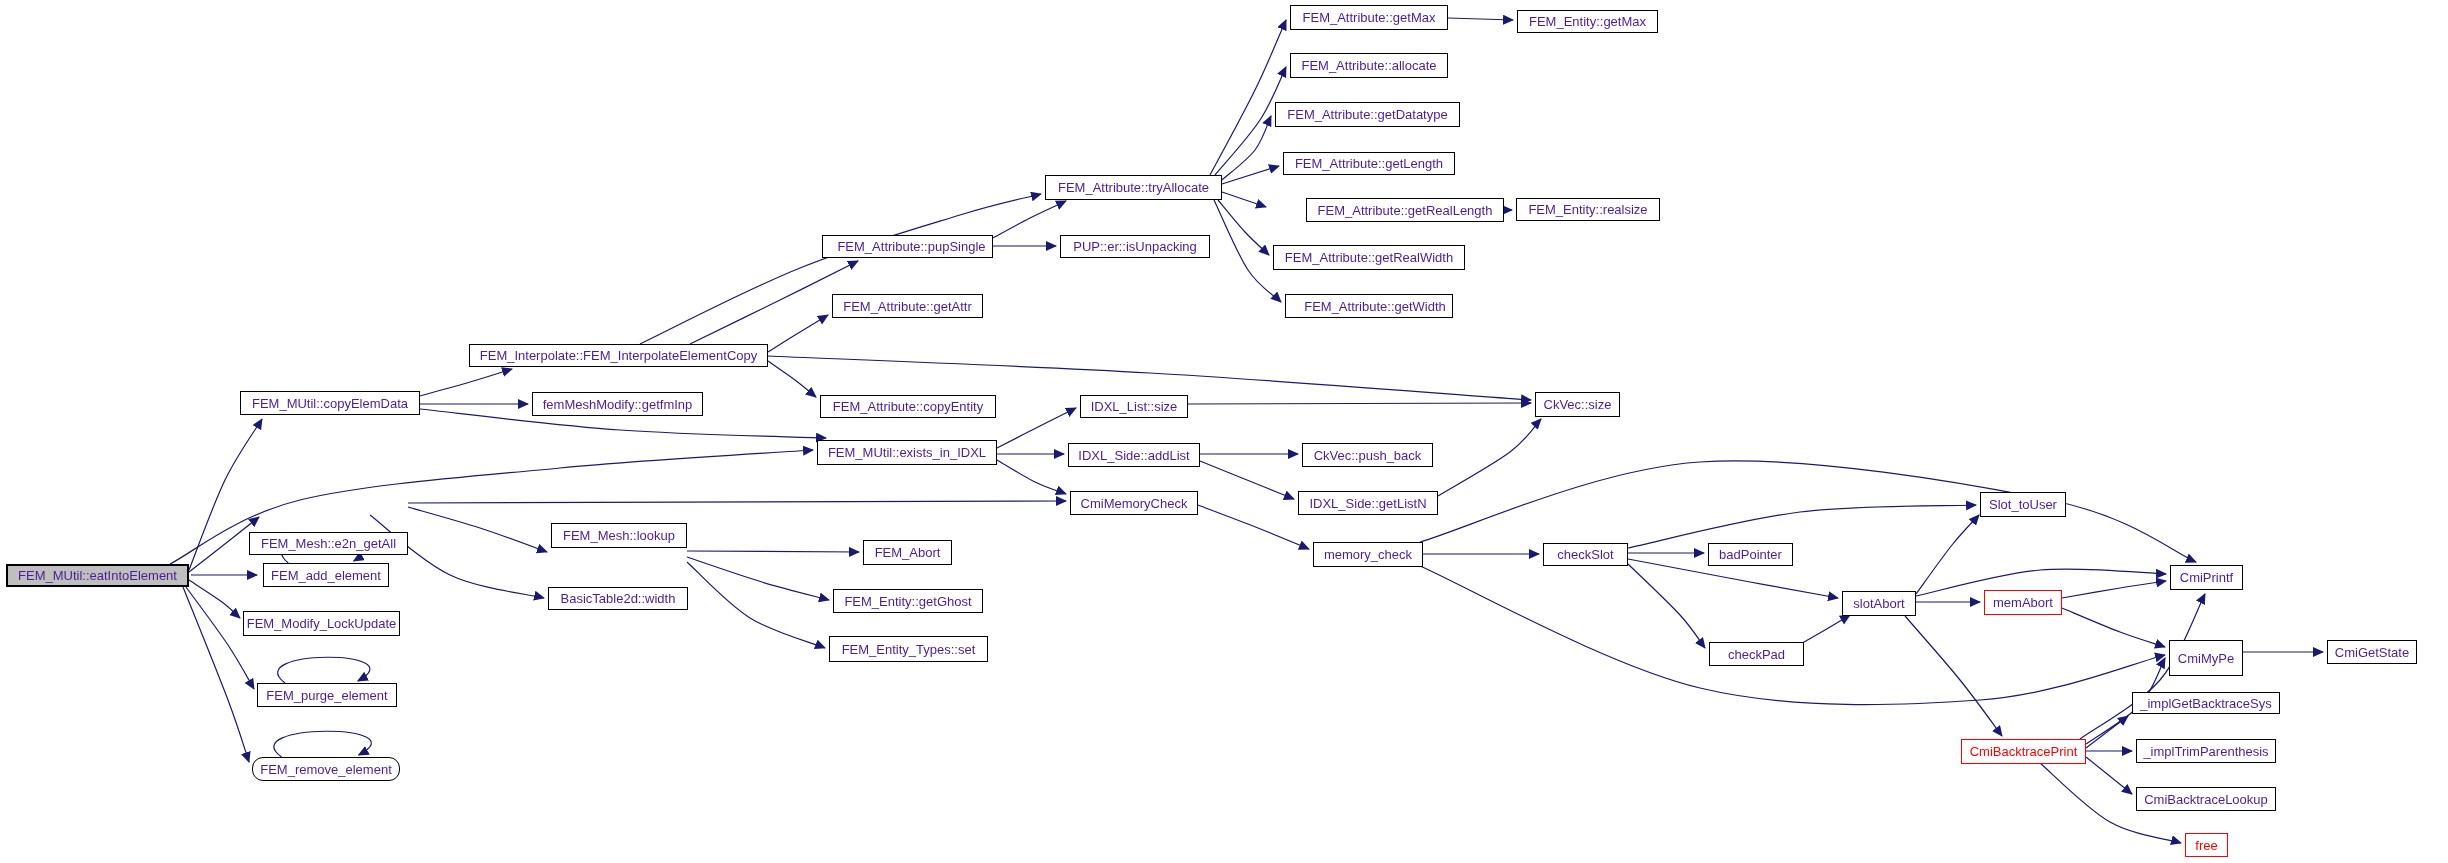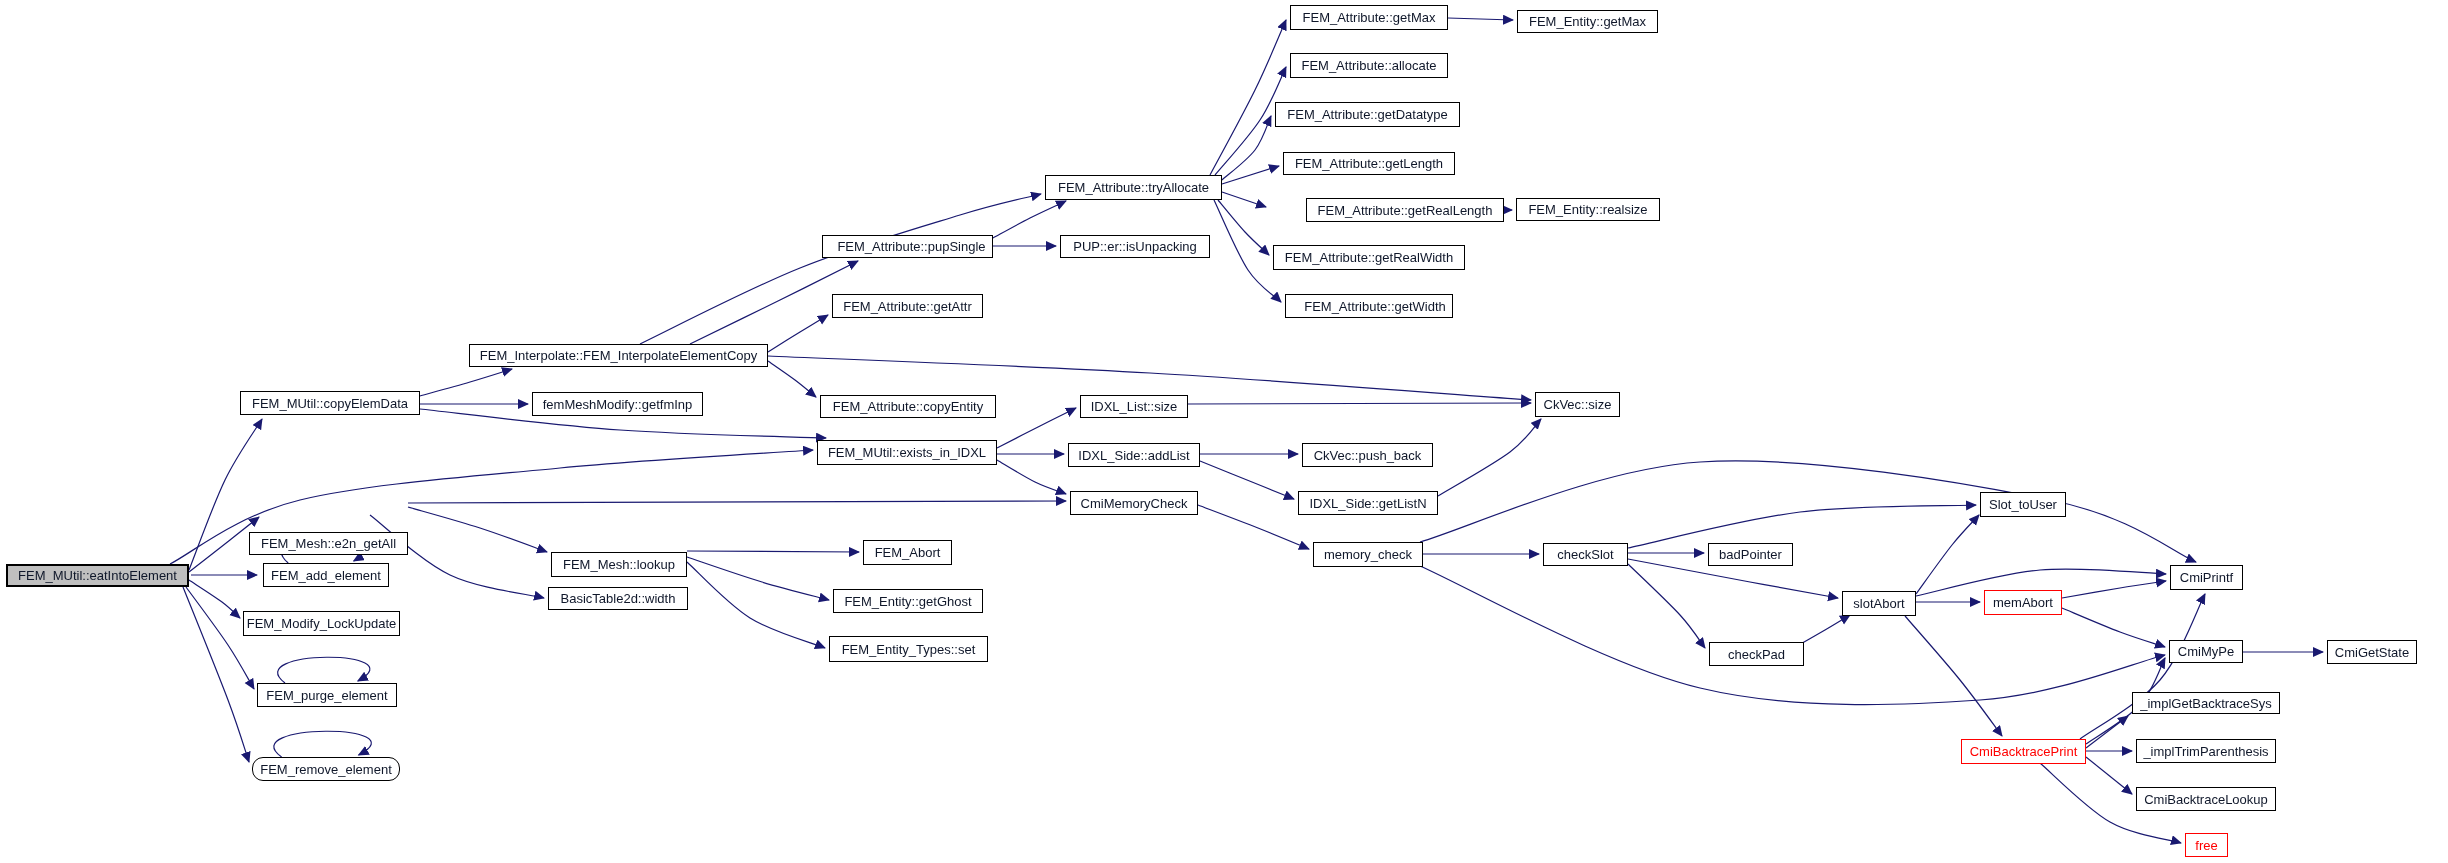--- a/index.html
+++ b/index.html
@@ -1,20 +1,20 @@
 <!DOCTYPE html>
 <html><head>
 <meta charset="utf-8">
 <style>
   html,body{margin:0;padding:0;background:#ffffff;}
   #stage{position:relative;width:2448px;height:863px;background:#ffffff;overflow:hidden;
          font-family:"Liberation Sans", sans-serif;}
   #wires{position:absolute;left:0;top:0;width:2448px;height:863px;}
   .node{position:absolute;box-sizing:border-box;background:#ffffff;border:1px solid #000000;
-        display:flex;align-items:center;justify-content:center;font-size:13px;color:#0f172a;
+        display:flex;align-items:center;justify-content:center;font-size:13px;color:#4c1d95;
         white-space:nowrap;cursor:pointer;}
   .node.root{background:#bfbfbf;border:2px solid #000000;font-weight:normal;}
   .node.alert{border:1px solid #ff0000;}
   .node.alert-text{border:1px solid #ff0000;color:#ff0000;}
 </style>
 </head>
 <body>
 
 <div id="stage">
   <svg id="wires" xmlns="http://www.w3.org/2000/svg">
@@ -93,21 +93,21 @@
   <div id="node-layer">
       <div class="node root" style="left: 6px; top: 564px; width: 183px; height: 23px;">FEM_MUtil::eatIntoElement</div>
       <div class="node" style="left: 240px; top: 391px; width: 180px; height: 24px;">FEM_MUtil::copyElemData</div>
       <div class="node" style="left: 249px; top: 492px; width: 159px; height: 23px; margin-top: 40px;">FEM_Mesh::e2n_getAll</div>
       <div class="node" style="left: 263px; top: 563px; width: 126px; height: 24px;">FEM_add_element</div>
       <div class="node" style="left: 243px; top: 611px; width: 157px; height: 25px;">FEM_Modify_LockUpdate</div>
       <div class="node" style="left: 257px; top: 683px; width: 140px; height: 24px;">FEM_purge_element</div>
       <div class="node" style="left: 252px; top: 757px; width: 148px; height: 24px; border-radius: 11px;">FEM_remove_element</div>
       <div class="node" style="left: 469px; top: 344px; width: 299px; height: 23px;">FEM_Interpolate::FEM_InterpolateElementCopy</div>
       <div class="node" style="left: 532px; top: 392px; width: 171px; height: 24px;">femMeshModify::getfmInp</div>
-      <div class="node" style="left: 551px; top: 552px; width: 136px; height: 25px;">FEM_Mesh::lookup</div>
+      <div class="node" style="left: 551px; top: 523px; width: 136px; height: 25px;">FEM_Mesh::lookup</div>
       <div class="node" style="left: 548px; top: 587px; width: 140px; height: 23px;">BasicTable2d::width</div>
       <div class="node" style="left: 822px; top: 235px; width: 171px; height: 23px; padding-left: 8px;">FEM_Attribute::pupSingle</div>
       <div class="node" style="left: 832px; top: 294px; width: 151px; height: 24px;">FEM_Attribute::getAttr</div>
       <div class="node" style="left: 820px; top: 395px; width: 176px; height: 23px;">FEM_Attribute::copyEntity</div>
       <div class="node" style="left: 817px; top: 440px; width: 180px; height: 25px;">FEM_MUtil::exists_in_IDXL</div>
       <div class="node" style="left: 863px; top: 540px; width: 89px; height: 25px;">FEM_Abort</div>
       <div class="node" style="left: 833px; top: 589px; width: 150px; height: 24px;">FEM_Entity::getGhost</div>
       <div class="node" style="left: 829px; top: 636px; width: 159px; height: 26px;">FEM_Entity_Types::set</div>
       <div class="node" style="left: 1045px; top: 175px; width: 177px; height: 25px;">FEM_Attribute::tryAllocate</div>
       <div class="node" style="left: 1060px; top: 235px; width: 150px; height: 23px;">PUP::er::isUnpacking</div>
@@ -128,20 +128,20 @@
       <div class="node" style="left: 1516px; top: 198px; width: 144px; height: 23px;">FEM_Entity::realsize</div>
       <div class="node" style="left: 1535px; top: 392px; width: 85px; height: 25px;">CkVec::size</div>
       <div class="node" style="left: 1543px; top: 543px; width: 85px; height: 23px;">checkSlot</div>
       <div class="node" style="left: 1708px; top: 543px; width: 85px; height: 23px;">badPointer</div>
       <div class="node" style="left: 1709px; top: 642px; width: 95px; height: 24px;">checkPad</div>
       <div class="node" style="left: 1842px; top: 591px; width: 74px; height: 25px;">slotAbort</div>
       <div class="node" style="left: 1980px; top: 492px; width: 86px; height: 25px;">Slot_toUser</div>
       <div class="node alert" style="left: 1984px; top: 590px; width: 78px; height: 25px;">memAbort</div>
       <div class="node alert-text" style="left: 1961px; top: 739px; width: 125px; height: 25px;">CmiBacktracePrint</div>
       <div class="node" style="left: 2170px; top: 565px; width: 73px; height: 25px;">CmiPrintf</div>
-      <div class="node" style="left: 2169px; top: 640px; width: 74px; height: 23px;">CmiMyPe</div>
+      <div class="node" style="left: 2169px; top: 640px; width: 74px; height: 36px;">CmiMyPe</div>
       <div class="node" style="left: 2132px; top: 692px; width: 148px; height: 22px;">_implGetBacktraceSys</div>
       <div class="node" style="left: 2136px; top: 739px; width: 140px; height: 24px;">_implTrimParenthesis</div>
       <div class="node" style="left: 2136px; top: 787px; width: 140px; height: 24px;">CmiBacktraceLookup</div>
       <div class="node alert-text" style="left: 2185px; top: 833px; width: 43px; height: 24px;">free</div>
       <div class="node" style="left: 2327px; top: 640px; width: 90px; height: 24px;">CmiGetState</div>
     </div>
 </div>
 
 </body></html>

